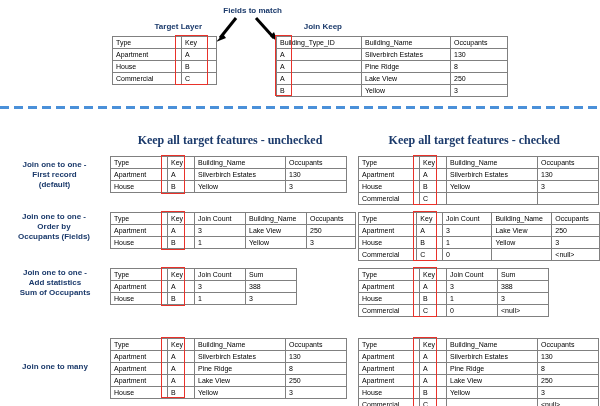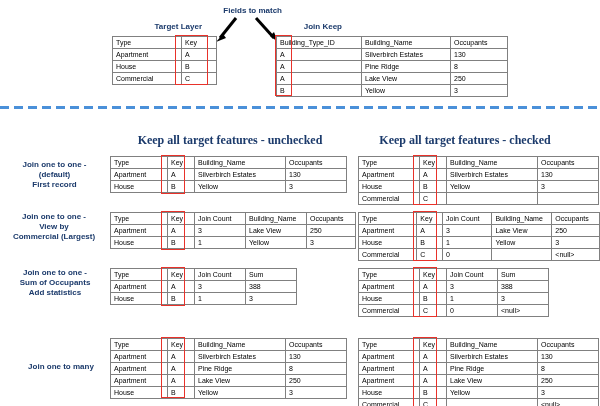--- a/index.html
+++ b/index.html
@@ -123,28 +123,28 @@
     </tbody>
   </table>
   <div class="redbox" style="left:-1px;top:-1px;width:17px;height:61px;"></div>
 </div>
 
 <div class="dashline"></div>
 
 <div class="abs sectitle" style="left:130px;top:133px;width:200px;">
   <span>Keep all target features - unchecked</span>
 </div>
-<div class="abs sectitle" style="left:370px;top:133px;width:190px;">
+<div class="abs sectitle" style="left:370px;top:133px;width:190px;text-align:right;">
   <span>Keep all target features - checked</span>
 </div>
 
 <div class="abs rowlabel" style="left:2px;top:160px;width:105px;">
   <div>Join one to one -</div>
+  <div>First record</div>
   <div>(default)</div>
-  <div>First record</div>
 </div>
 
 <div class="abs" style="left:110px;top:156px;">
   <table class="t">
     <thead>
         <tr>
       <th style="width:50px;">Type</th>
       <th style="width:20px;">Key</th>
       <th style="width:84px;">Building_Name</th>
       <th style="width:54px;">Occupants</th>
@@ -197,22 +197,22 @@
           <td></td>
           <td></td>
         </tr>
     </tbody>
   </table>
   <div class="redbox" style="left:55px;top:-1px;width:24px;height:50px;"></div>
 </div>
 
 <div class="abs rowlabel" style="left:0px;top:212px;width:108px;">
   <div>Join one to one -</div>
-  <div>View by</div>
-  <div>Commercial (Largest)</div>
+  <div>Order by</div>
+  <div>Occupants (Fields)</div>
 </div>
 
 <div class="abs" style="left:110px;top:212px;">
   <table class="t">
     <thead>
         <tr>
       <th style="width:50px;">Type</th>
       <th style="width:20px;">Key</th>
       <th style="width:44px;">Join Count</th>
       <th style="width:54px;">Building_Name</th>
@@ -272,22 +272,22 @@
           <td></td>
           <td>&lt;null&gt;</td>
         </tr>
     </tbody>
   </table>
   <div class="redbox" style="left:55px;top:-1px;width:24px;height:50px;"></div>
 </div>
 
 <div class="abs rowlabel" style="left:2px;top:268px;width:106px;">
   <div>Join one to one -</div>
+  <div>Add statistics</div>
   <div>Sum of Occupants</div>
-  <div>Add statistics</div>
 </div>
 
 <div class="abs" style="left:110px;top:268px;">
   <table class="t">
     <thead>
         <tr>
       <th style="width:50px;">Type</th>
       <th style="width:20px;">Key</th>
       <th style="width:44px;">Join Count</th>
       <th style="width:44px;">Sum</th>
@@ -338,21 +338,21 @@
           <td>Commercial</td>
           <td>C</td>
           <td>0</td>
           <td>&lt;null&gt;</td>
         </tr>
     </tbody>
   </table>
   <div class="redbox" style="left:55px;top:-1px;width:24px;height:50px;"></div>
 </div>
 
-<div class="abs rowlabel" style="left:8px;top:362px;width:106px;">
+<div class="abs rowlabel" style="left:2px;top:362px;width:106px;">
   <div>Join one to many</div>
 </div>
 
 <div class="abs" style="left:110px;top:338px;">
   <table class="t">
     <thead>
         <tr>
       <th style="width:50px;">Type</th>
       <th style="width:20px;">Key</th>
       <th style="width:84px;">Building_Name</th>

